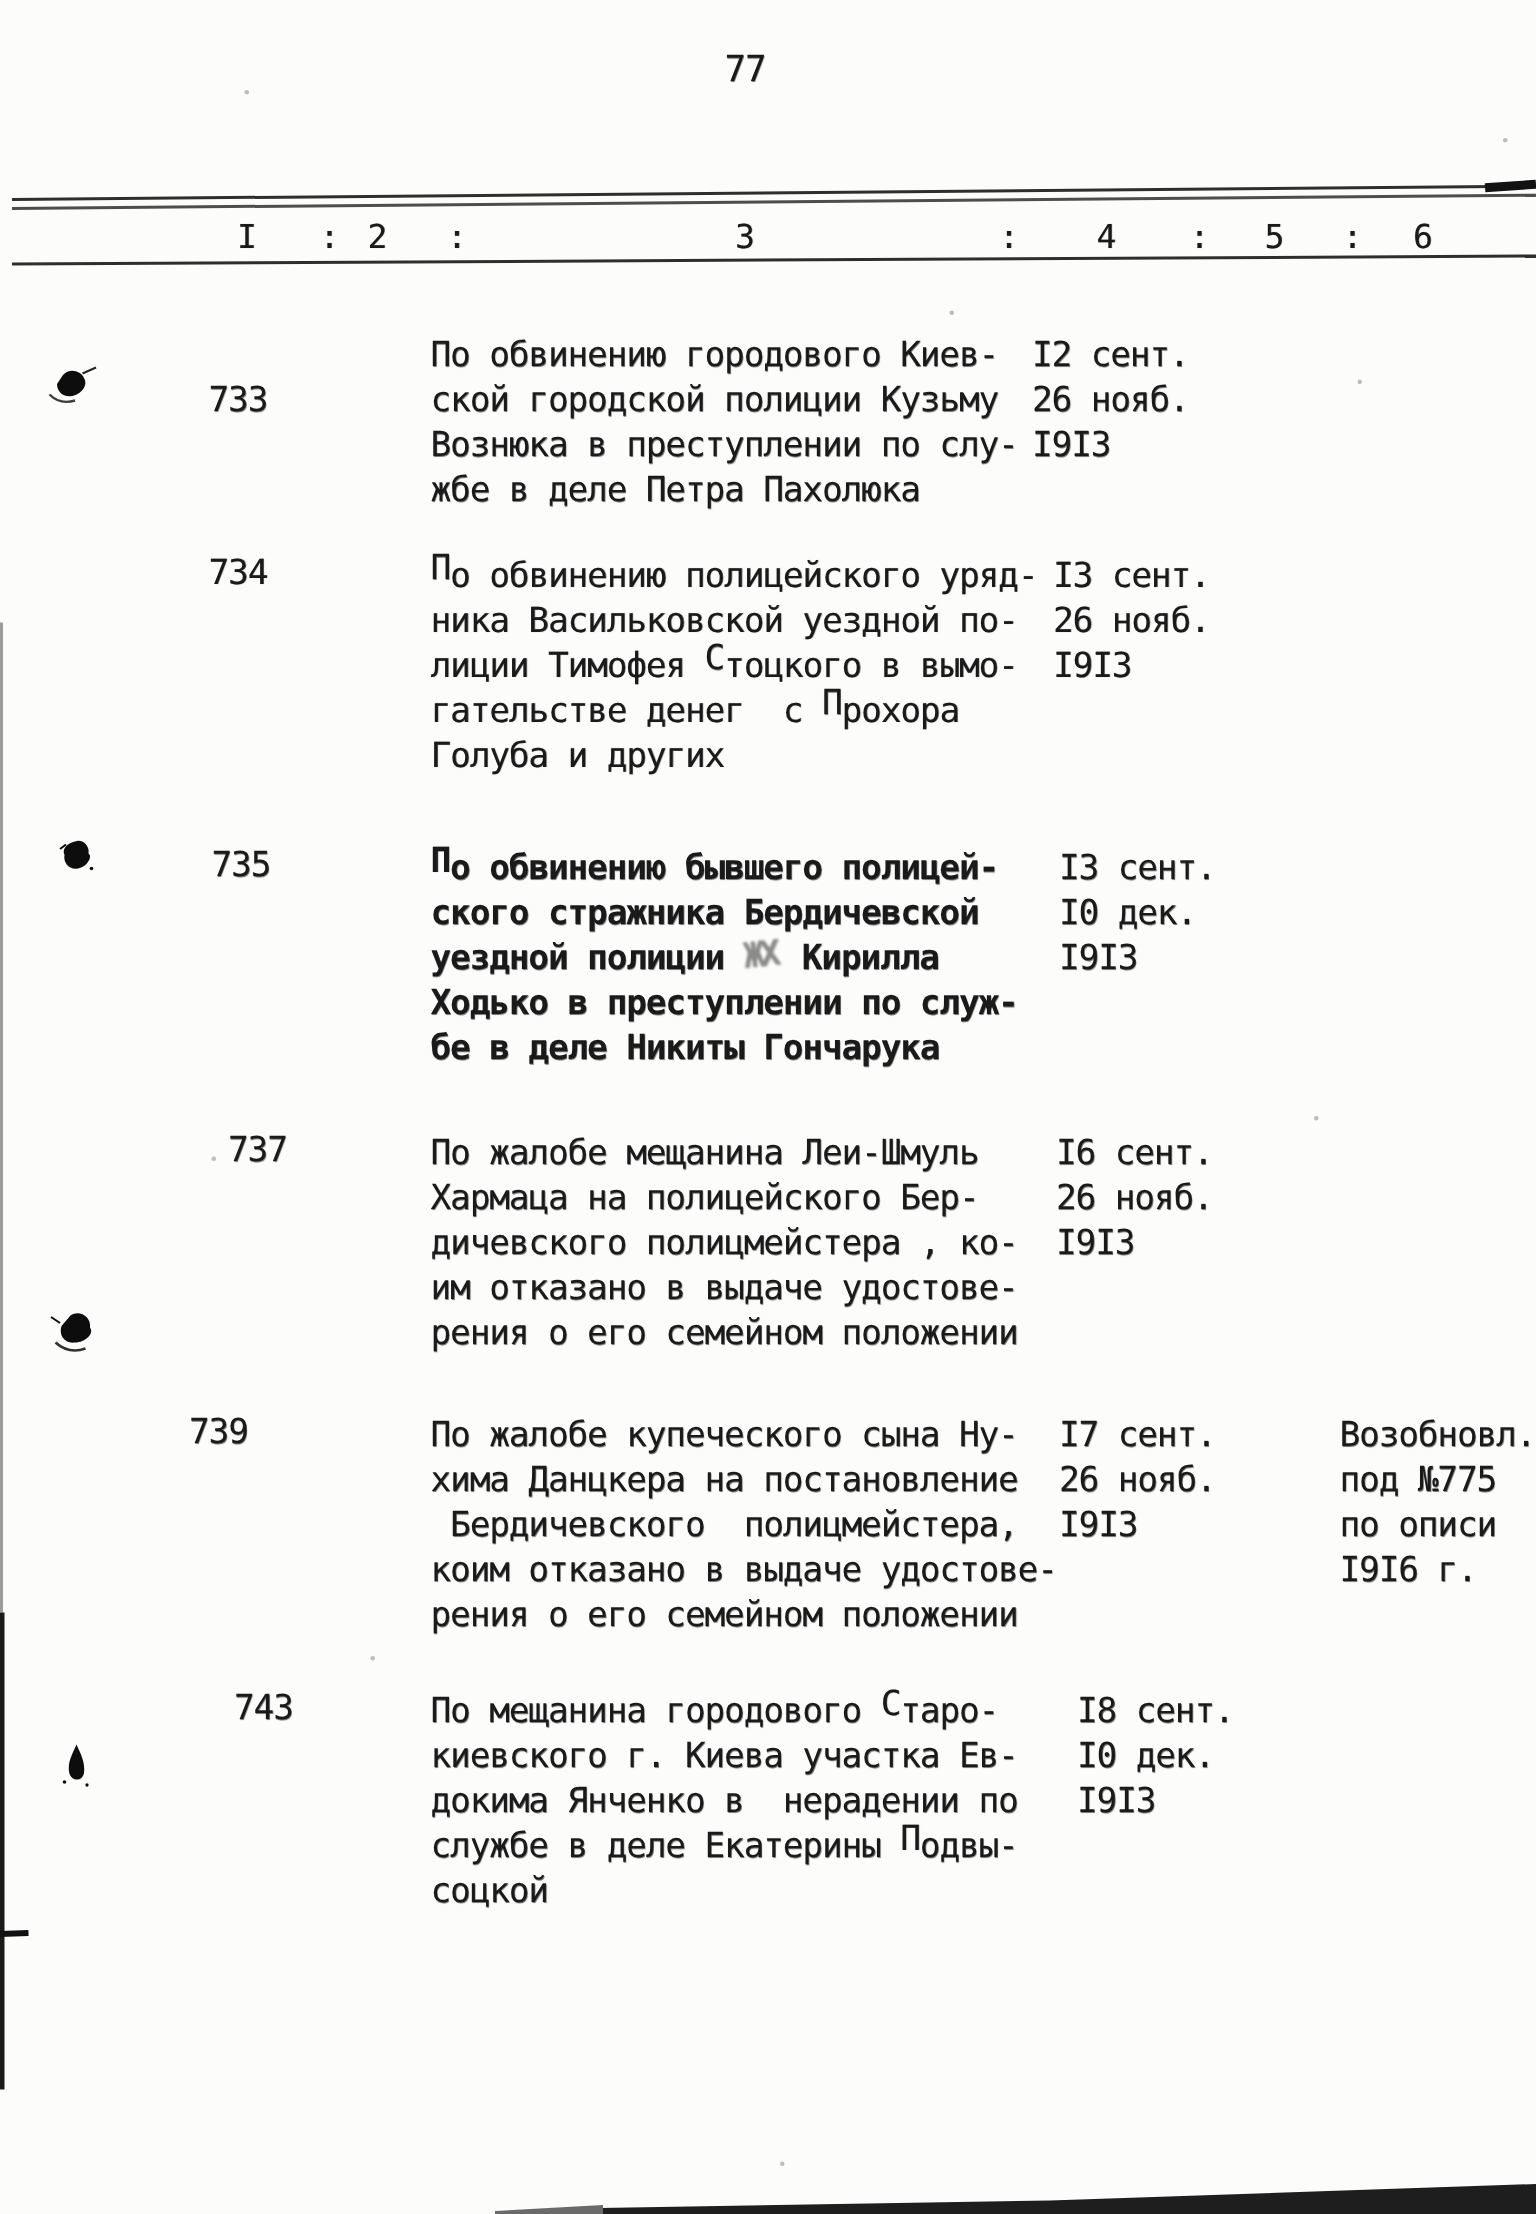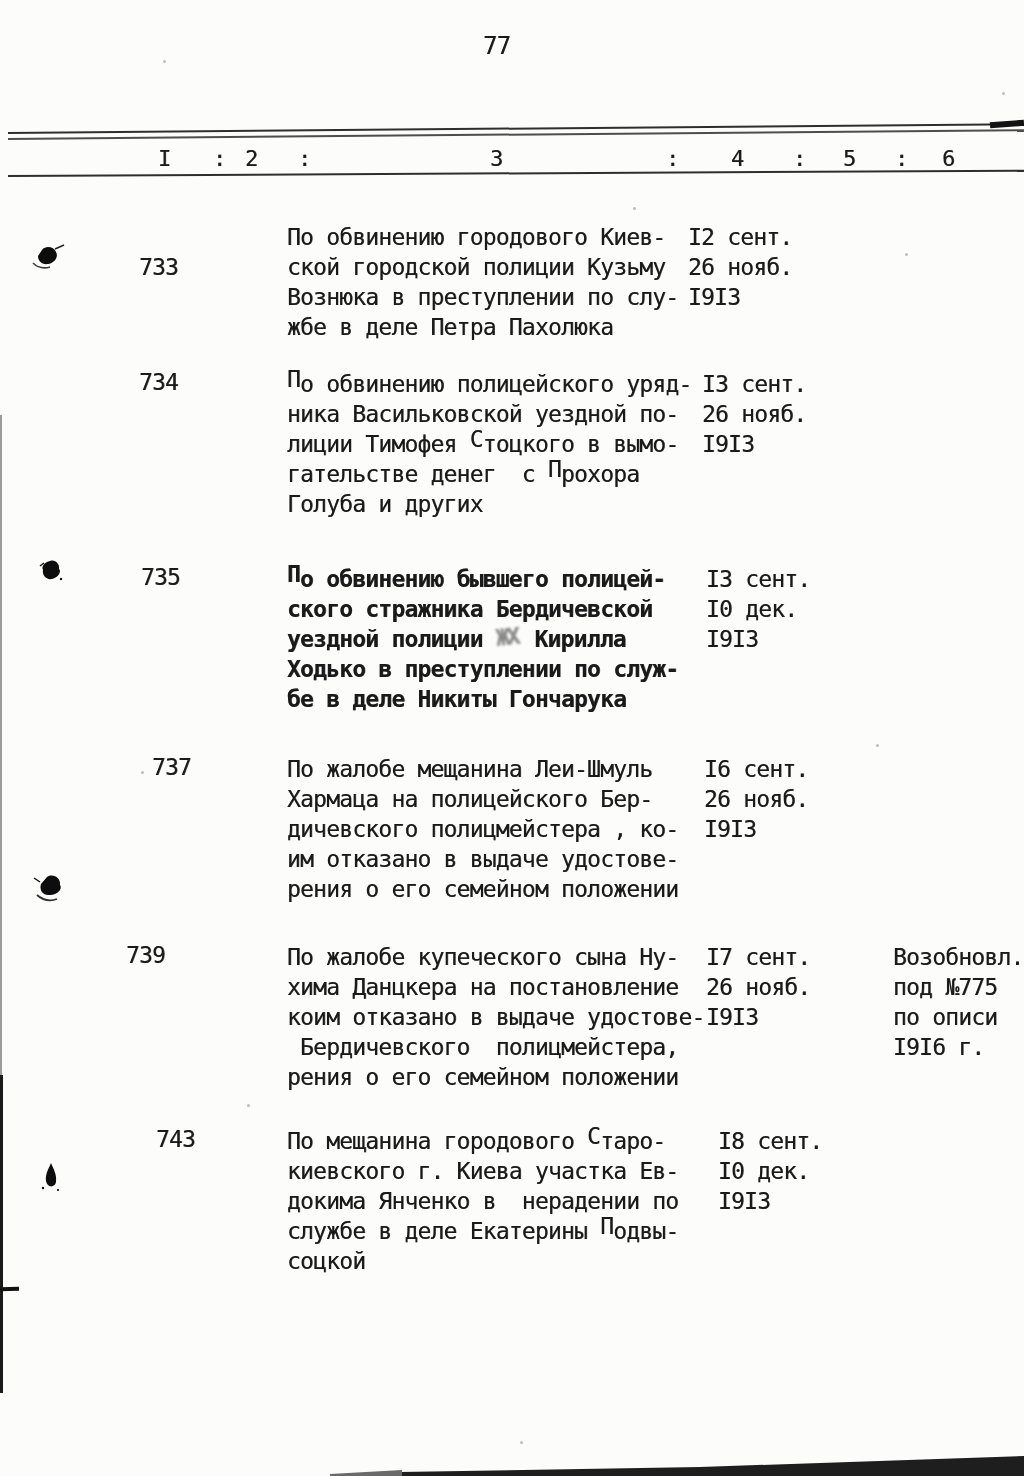--- a/index.html
+++ b/index.html
@@ -119,22 +119,22 @@
           <div class="line">I6 сент.</div>
           <div class="line">26 нояб.</div>
           <div class="line">I9I3</div>
         </div>
       </div>
       <div class="row typew" style="top: 942px;">
         <div class="num" style="left: 126px;">739</div>
         <div class="desc" style="left: 287px;">
           <div class="line"><span>По жалобе купеческого сына Ну-</span></div>
           <div class="line"><span>хима Данцкера на постановление</span></div>
+          <div class="line"><span> Бердичевского  полицмейстера,</span></div>
           <div class="line"><span>коим отказано в выдаче удостове-</span></div>
-          <div class="line"><span> Бердичевского  полицмейстера,</span></div>
           <div class="line"><span>рения о его семейном положении</span></div>
         </div>
         <div class="dates" style="left: 706px;">
           <div class="line">I7 сент.</div>
           <div class="line">26 нояб.</div>
           <div class="line">I9I3</div>
         </div>
         <div class="note" style="left: 893px;">
           <div class="line">Возобновл.</div>
           <div class="line">под №775</div>

